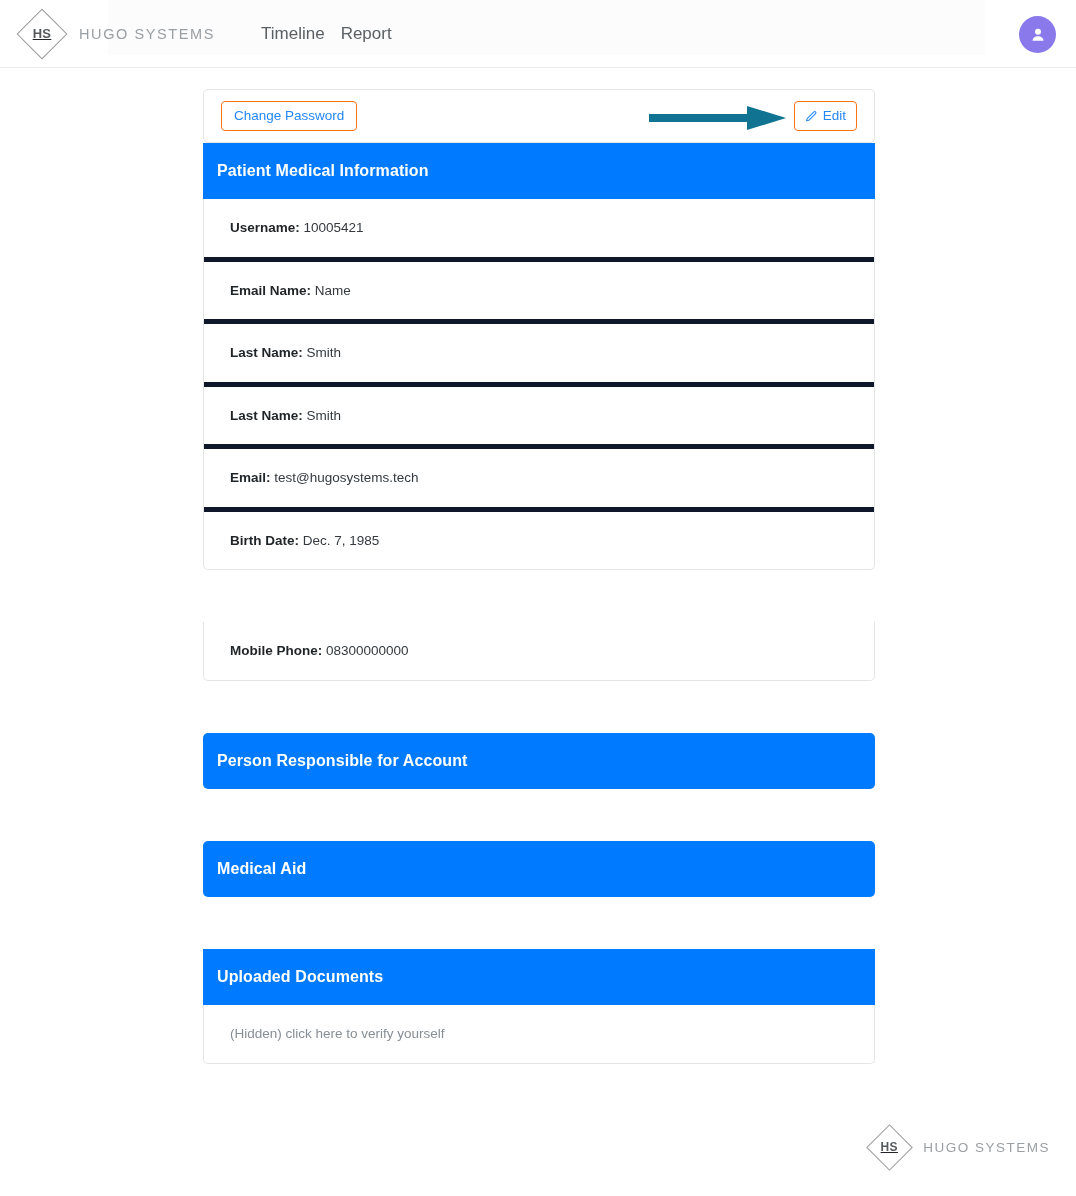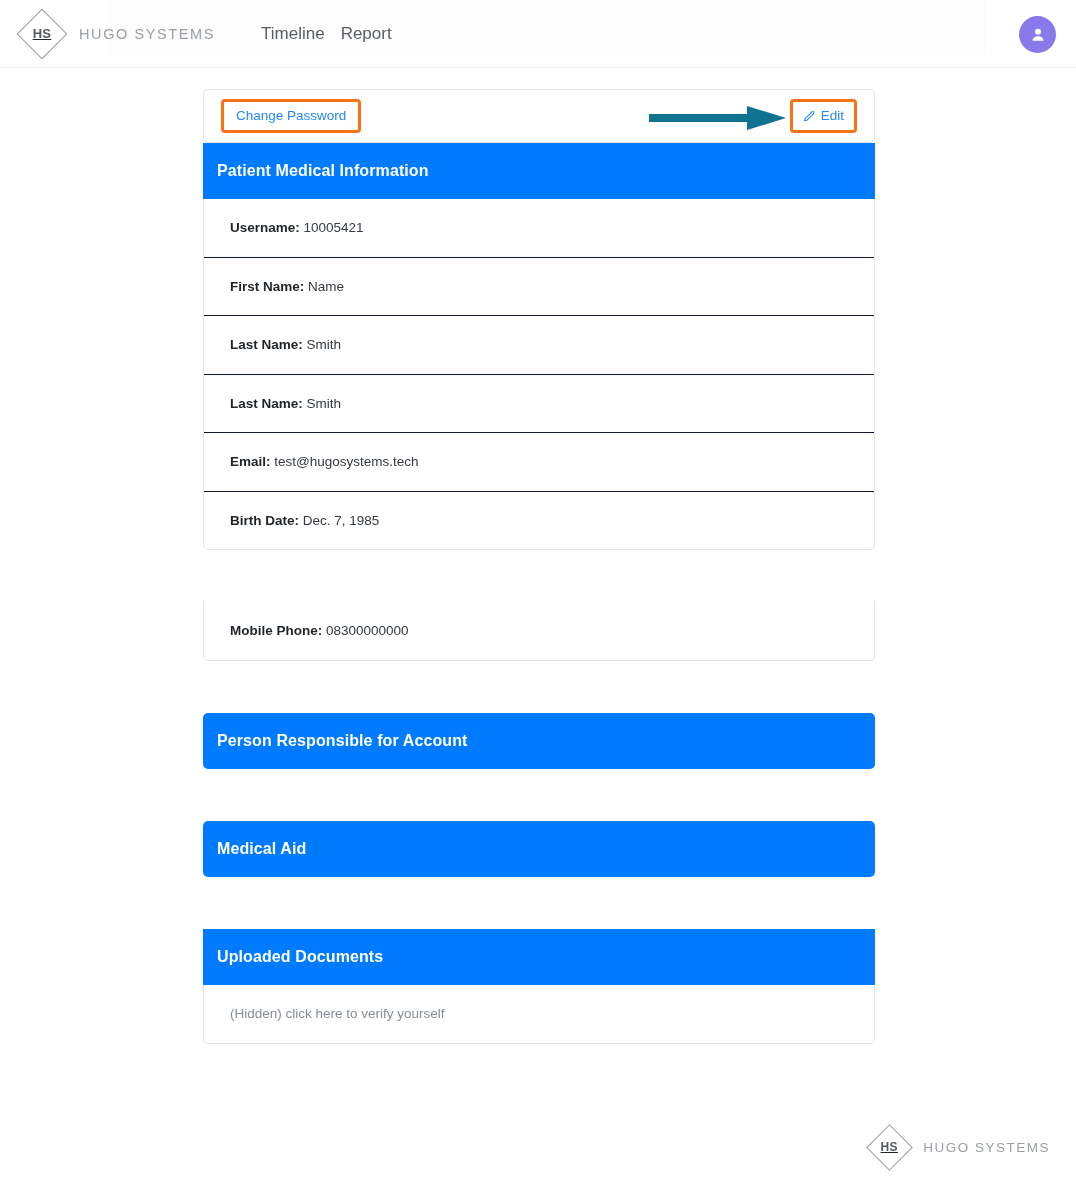--- a/index.html
+++ b/index.html
@@ -114,21 +114,21 @@
     position: relative;
     background: #ffffff;
     border: 1px solid #e3e5e7;
     border-radius: 5px;
     height: 54px;
     display: flex;
     align-items: center;
     padding: 0 17px;
   }
   .btn-outline {
-    border: 3px solid #f97316;
+    border: 1px solid #f97316;
     color: #2488f7;
     background: #ffffff;
     border-radius: 4px;
     font-size: 13.5px;
     font-family: "Liberation Sans", sans-serif;
     padding: 7px 12px;
     cursor: pointer;
     line-height: 1;
     white-space: nowrap;
   }
@@ -173,21 +173,21 @@
   .card-header.attached   { border-radius: 0; }
 
   .section-block { margin-top: 0; }
   .spacer-lg { height: 52px; }
 
   .row-item {
     padding: 19px 26px;
     font-size: 13.5px;
     line-height: 1.45;
     color: #2b3035;
-    border-bottom: 1px solid #0f172a;
+    border-bottom: 5px solid #0f172a;
   }
   .row-item:last-child { border-bottom: none; }
   .row-item b { font-weight: bold; color: #1f2428; }
   .row-item .val { color: #343a40; }
   .row-muted { color: #868e96; font-size: 13.5px; }
 
   
   .footer {
     position: absolute;
     right: 26px;
@@ -250,21 +250,21 @@
     </div>
 
     <div class="section-block">
       <div class="card-header attached">Patient Medical Information</div>
       <div class="card">
         <div class="row-item">
           <b>Username:</b>
           <span class="val">10005421</span>
         </div>
         <div class="row-item">
-          <b>First Name:</b>
+          <b>Email Name:</b>
           <span class="val">Name</span>
         </div>
         <div class="row-item">
           <b>Last Name:</b>
           <span class="val">Smith</span>
         </div>
         <div class="row-item">
           <b>Last Name:</b>
           <span class="val">Smith</span>
         </div>

